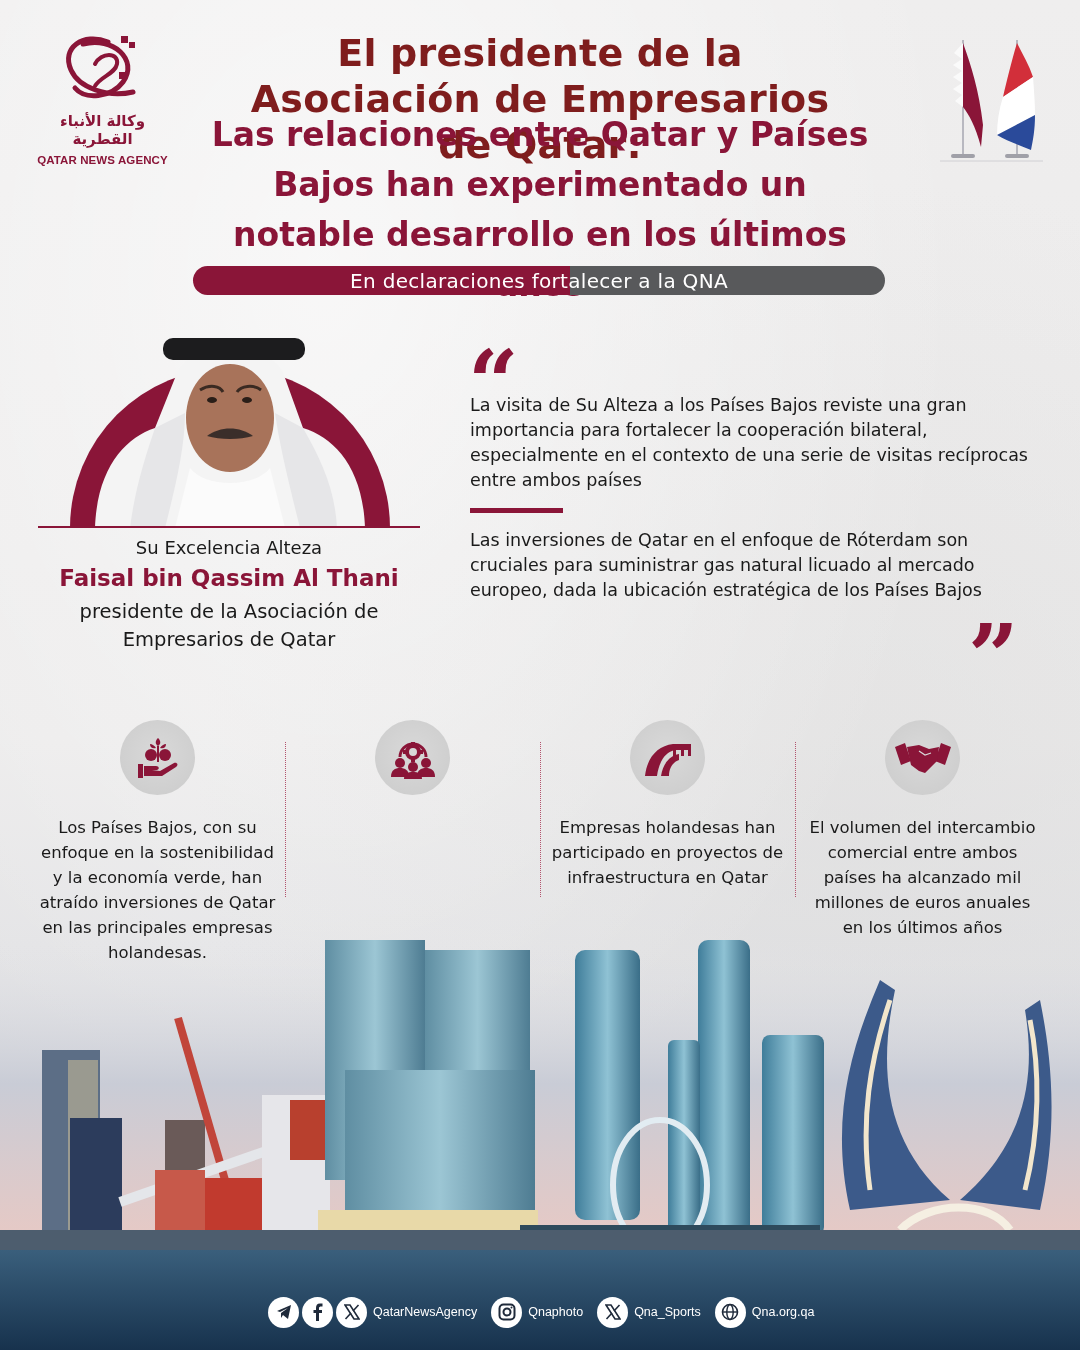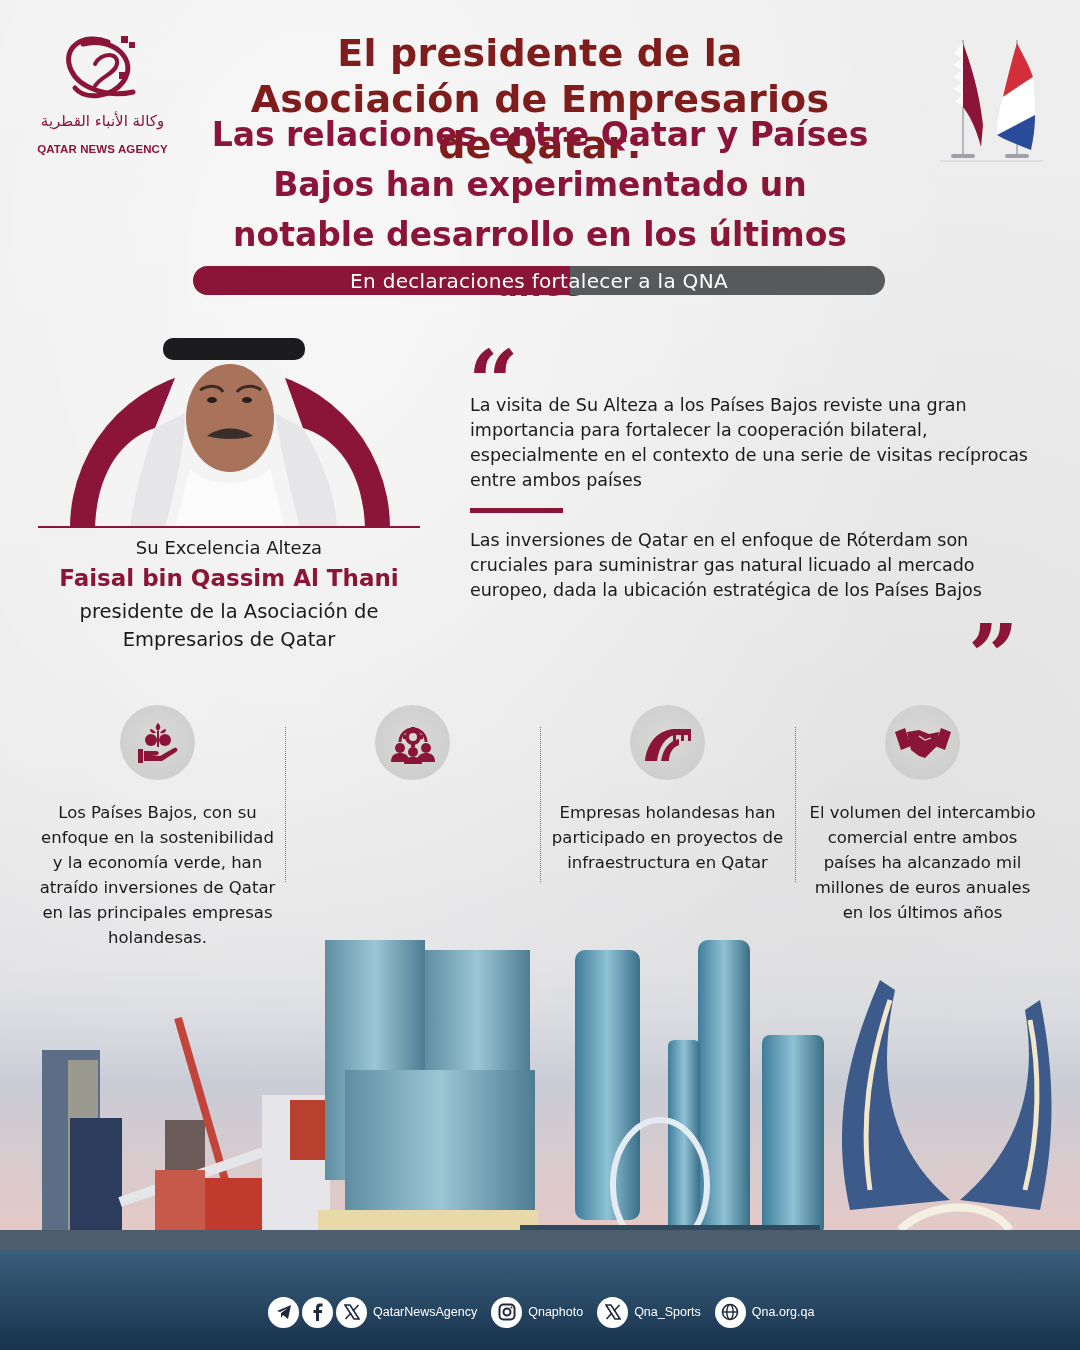--- a/index.html
+++ b/index.html
@@ -11,22 +11,22 @@
       radial-gradient(ellipse at 30% 20%, rgba(255,255,255,0.6), transparent 60%),
       radial-gradient(ellipse at 80% 60%, rgba(220,220,220,0.5), transparent 55%),
       linear-gradient(180deg, #efeeee 0%, #ebeaea 55%, #e3e3e5 70%, #d8d9dc 100%);
     color: #1a1a1a;
   }
   .abs { position: absolute; }
 
   
   .logo { left: 30px; top: 30px; width: 145px; height: 130px; text-align: center; }
   .logo svg { display: block; margin: 0 auto; }
-  .logo .ar { font-family: "DejaVu Sans", sans-serif; font-size: 15px; color: #8a1538; font-weight: normal; margin-top: 2px; direction: rtl; }
-  .logo .en { font-family: "Liberation Sans", sans-serif; font-size: 11.5px; font-weight: bold; color: #8a1538; letter-spacing: 0.1px; margin-top: 13px; }
+  .logo .ar { font-family: "DejaVu Sans", sans-serif; font-size: 15px; color: #8a1538; font-weight: bold; margin-top: 2px; direction: rtl; }
+  .logo .en { font-family: "Liberation Sans", sans-serif; font-size: 11.5px; font-weight: bold; color: #8a1538; letter-spacing: 0.1px; margin-top: 6px; }
 
   
   .kicker { left: 220px; width: 640px; top: 30px; text-align: center; font-size: 38px; line-height: 46px; color: #7f1d1d; font-weight: bold; letter-spacing: 0.2px; }
   .headline { left: 200px; width: 680px; top: 110px; text-align: center; font-size: 33px; line-height: 50px; color: #8a1538; font-weight: bold; }
 
   
   .flags { left: 935px; top: 35px; width: 110px; height: 130px; }
 
   
   .banner { left: 193px; top: 266px; width: 692px; height: 29px; border-radius: 15px; overflow: hidden;
@@ -41,21 +41,21 @@
   .person-role { left: 40px; width: 378px; top: 598px; text-align: center; font-size: 19.5px; line-height: 28px; color: #1a1a1a; }
 
   
   .q-open { left: 468px; top: 338px; font-family: "DejaVu Serif", serif; font-size: 88px; line-height: 88px; color: #8a1538; font-weight: bold; height: 60px; }
   .q-close { left: 968px; top: 612px; font-family: "DejaVu Serif", serif; font-size: 88px; line-height: 88px; color: #8a1538; font-weight: bold; height: 60px; }
   .quote1 { left: 470px; top: 393px; width: 560px; font-size: 17.5px; line-height: 25px; color: #1a1a1a; }
   .quote-rule { left: 470px; top: 508px; width: 93px; height: 5px; background: #8a1538; }
   .quote2 { left: 470px; top: 528px; width: 575px; font-size: 17.5px; line-height: 25px; color: #1a1a1a; }
 
   
-  .features { left: 30px; top: 705px; width: 1020px; height: 260px; display: flex; }
+  .features { left: 30px; top: 720px; width: 1020px; height: 260px; display: flex; }
   .feature { flex: 1; position: relative; text-align: center; }
   .feature + .feature::before {
     content: ""; position: absolute; left: 0; top: 22px; height: 155px; width: 0;
     border-left: 1px dotted #b3546e;
   }
   .icon-circle { width: 75px; height: 75px; border-radius: 50%; margin: 0 auto;
     background: radial-gradient(circle at 50% 45%, #d9d9d9 0%, #cfcfcf 70%, #c8c8c8 100%);
     display: flex; align-items: center; justify-content: center; }
   .feature-text { margin-top: 20px; font-size: 16.5px; line-height: 25px; color: #1a1a1a; padding: 0 8px; }
 

